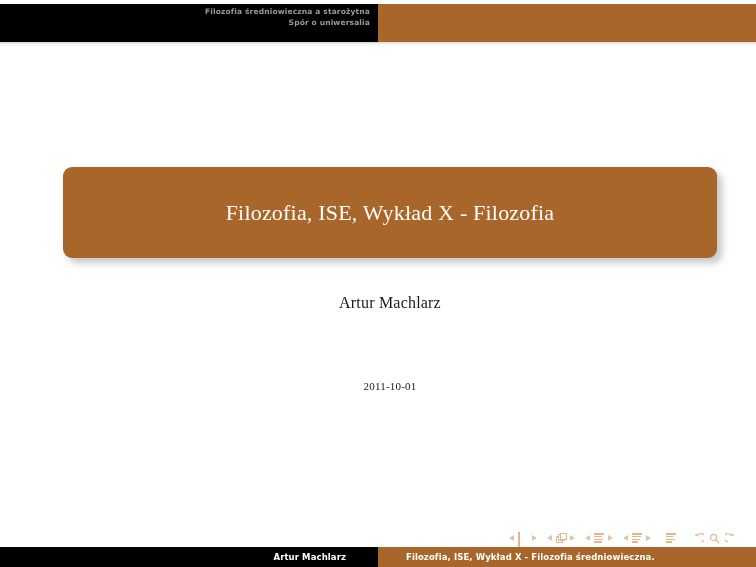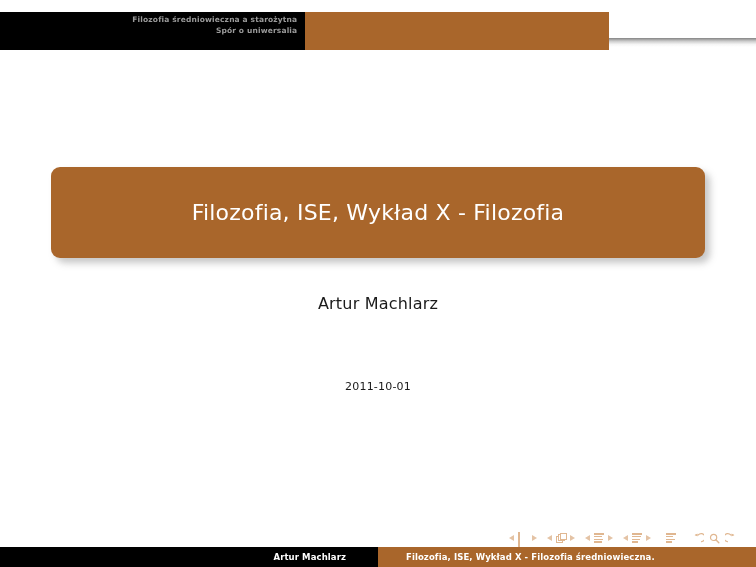--- a/index.html
+++ b/index.html
@@ -21,22 +21,22 @@
     width: 756px;
     height: 567px;
     background: #ffffff;
     overflow: hidden;
   }
 
   
   .headbar {
     position: absolute;
     left: 0;
-    top: 12px;
-    width: 609px;
+    top: 4px;
+    width: 756px;
     height: 38px;
     display: flex;
     flex-direction: row;
     z-index: 5;
   }
   .headbar-left {
     width: 378px;
     height: 38px;
     background: #000000;
     box-sizing: border-box;
@@ -71,24 +71,25 @@
         rgba(160,160,160,0.55) 35%,
         rgba(215,215,215,0.25) 70%,
         rgba(255,255,255,0) 100%);
     z-index: 4;
     pointer-events: none;
   }
 
   
   .body-area {
     position: absolute;
-    left: 0;
+    left: 12px;
     top: 47px;
     width: 612px;
     height: 490px;
+    font-family: Liberation Serif, serif;
   }
 
   .titlebox-wrap {
     position: absolute;
     left: 51px;
     top: 120px;
     width: 654px;
     height: 91px;
   }
   .titlebox {

